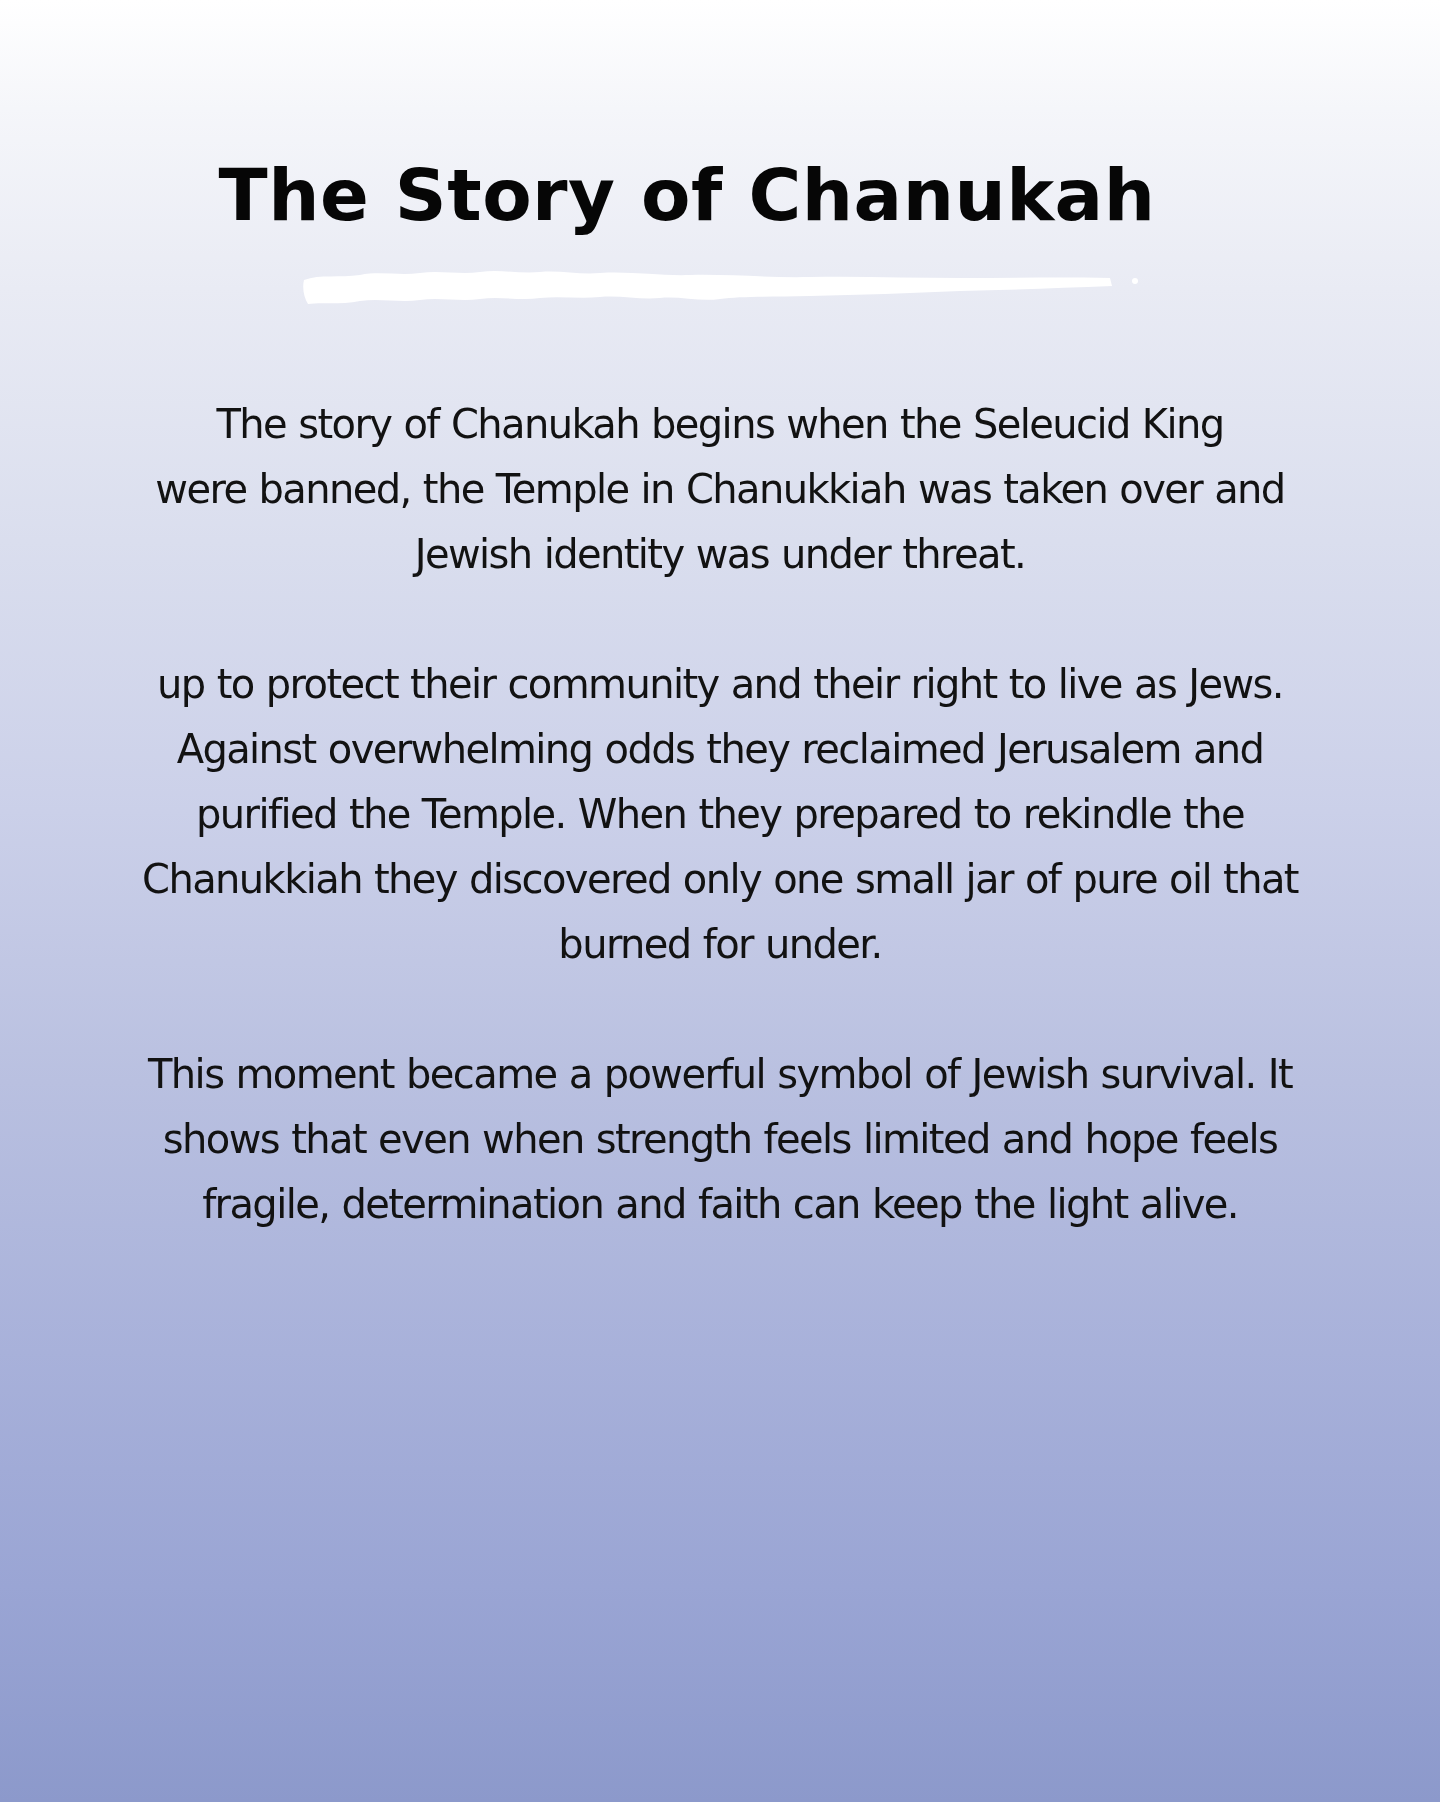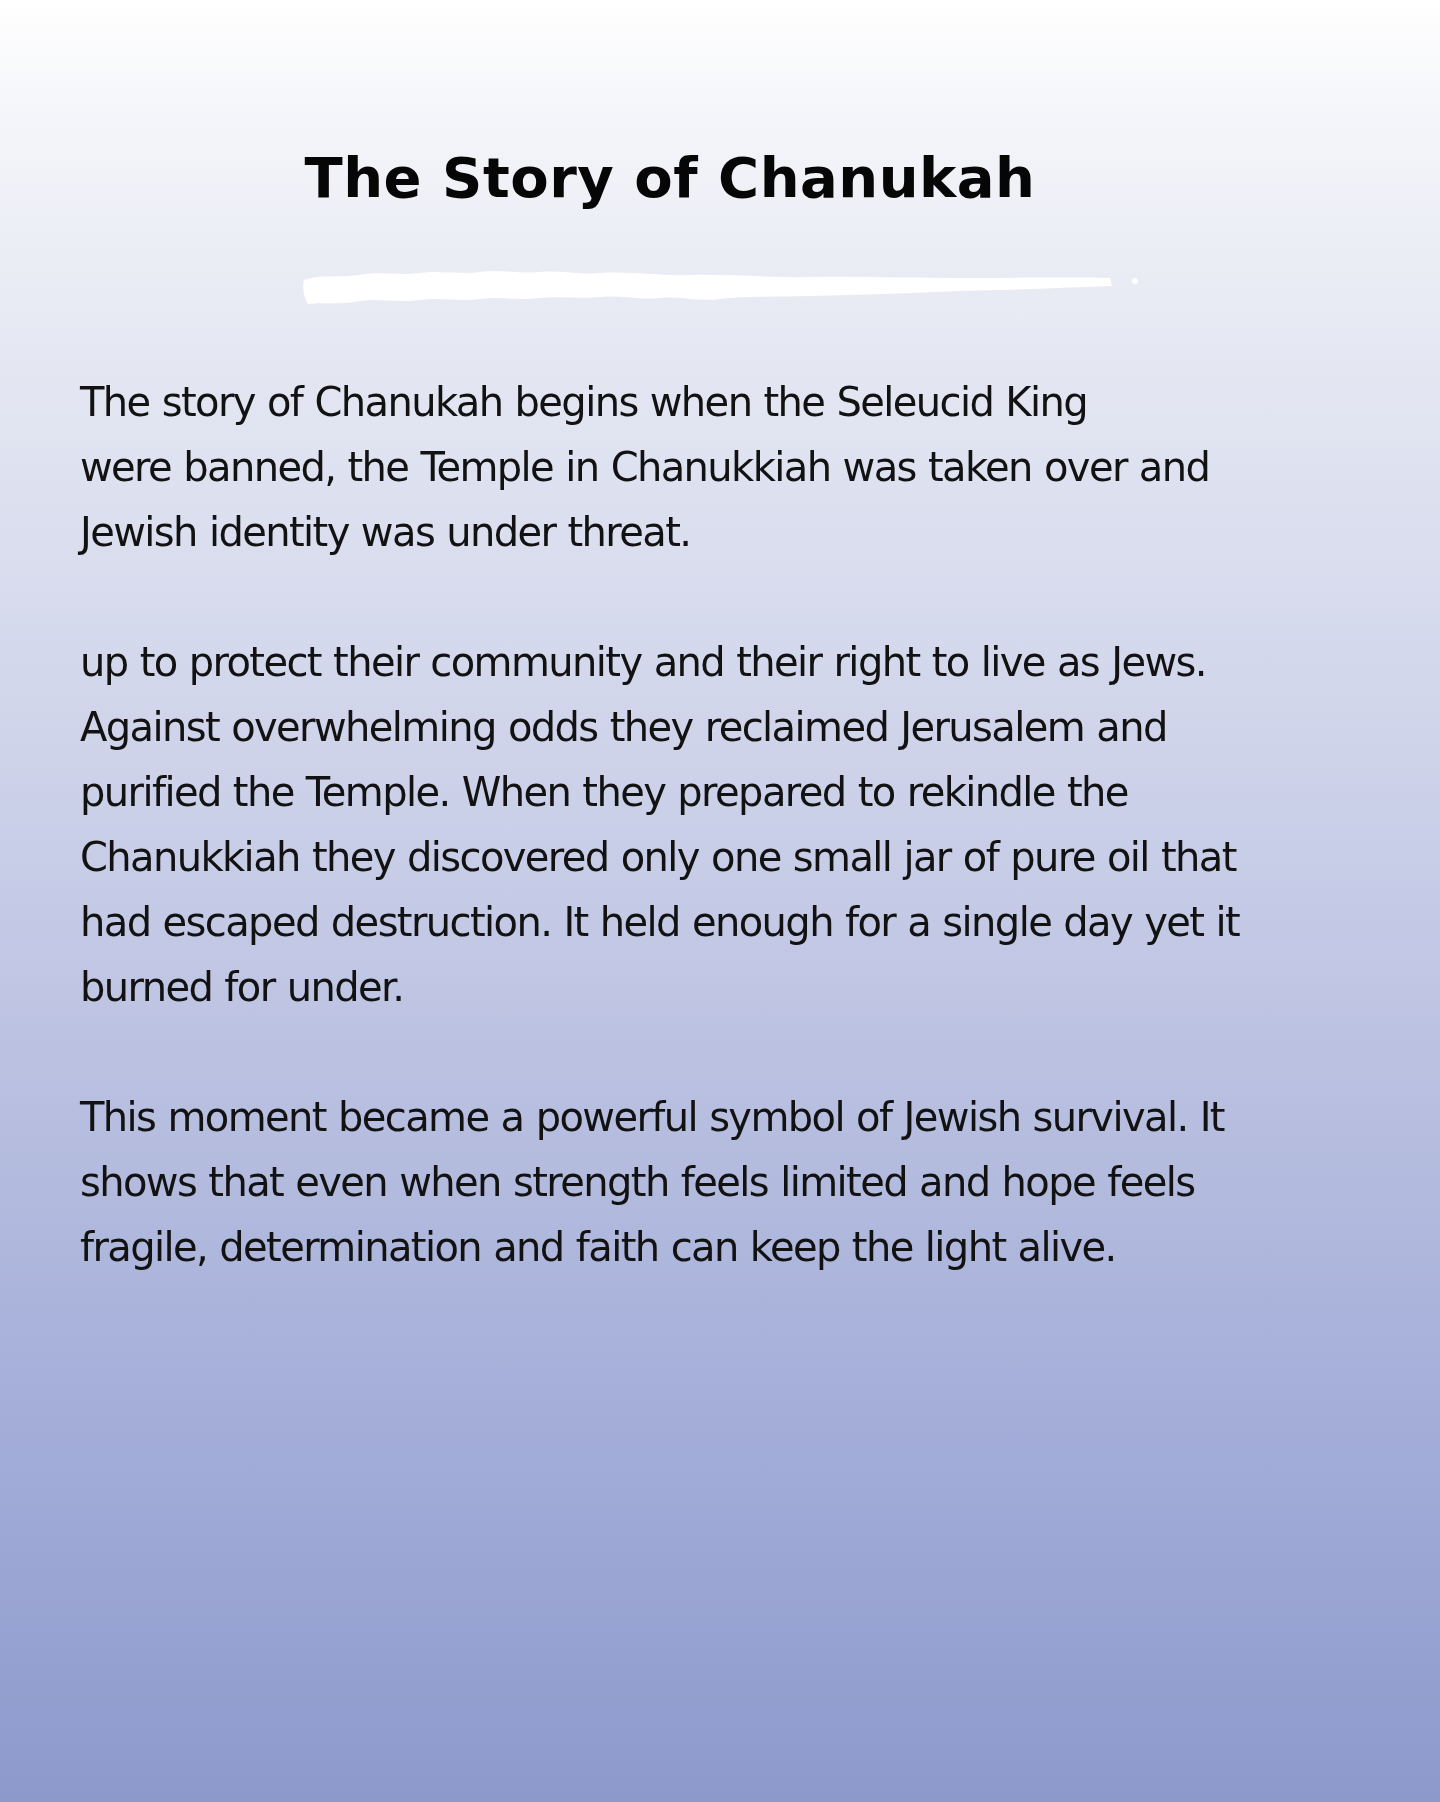--- a/index.html
+++ b/index.html
@@ -29,39 +29,39 @@
       inset: 0;
     }
     .title {
       position: absolute;
       top: 128px;
       left: 0;
       width: 1340px;
       text-align: center;
       font-family: "DejaVu Sans", sans-serif;
       font-weight: bold;
-      font-size: 56px;
+      font-size: 72px;
       letter-spacing: 0.5px;
       color: #060606;
-      margin: 0;
+      margin: 17px;
       line-height: 100px;
     }
     .brush {
       position: absolute;
       top: 266px;
       left: 300px;
       width: 850px;
       height: 46px;
     }
     .content {
       position: absolute;
-      top: 370px;
+      top: 392px;
       left: 80px;
       width: 1280px;
-      text-align: left;
+      text-align: center;
     }
     .para {
       margin: 0 0 65px 0;
       font-size: 40px;
       line-height: 65px;
       font-family: "DejaVu Sans", sans-serif;
       font-weight: normal;
       letter-spacing: -1.6px;
       word-spacing: 1px;
       color: #121212;
@@ -93,21 +93,20 @@
     <p class="para">
       <span class="line">The story of Chanukah begins when the Seleucid King</span>
       <span class="line">were banned, the Temple in Chanukkiah was taken over and</span>
       <span class="line">Jewish identity was under threat.</span>
     </p>
     <p class="para">
       <span class="line">up to protect their community and their right to live as Jews.</span>
       <span class="line">Against overwhelming odds they reclaimed Jerusalem and</span>
       <span class="line">purified the Temple. When they prepared to rekindle the</span>
       <span class="line">Chanukkiah they discovered only one small jar of pure oil that</span>
-      <span class="line">had escaped destruction. It held enough for a single day yet it</span>
       <span class="line">burned for under.</span>
     </p>
     <p class="para">
       <span class="line">This moment became a powerful symbol of Jewish survival. It</span>
       <span class="line">shows that even when strength feels limited and hope feels</span>
       <span class="line">fragile, determination and faith can keep the light alive.</span>
     </p>
   </div>
 
 </div>

